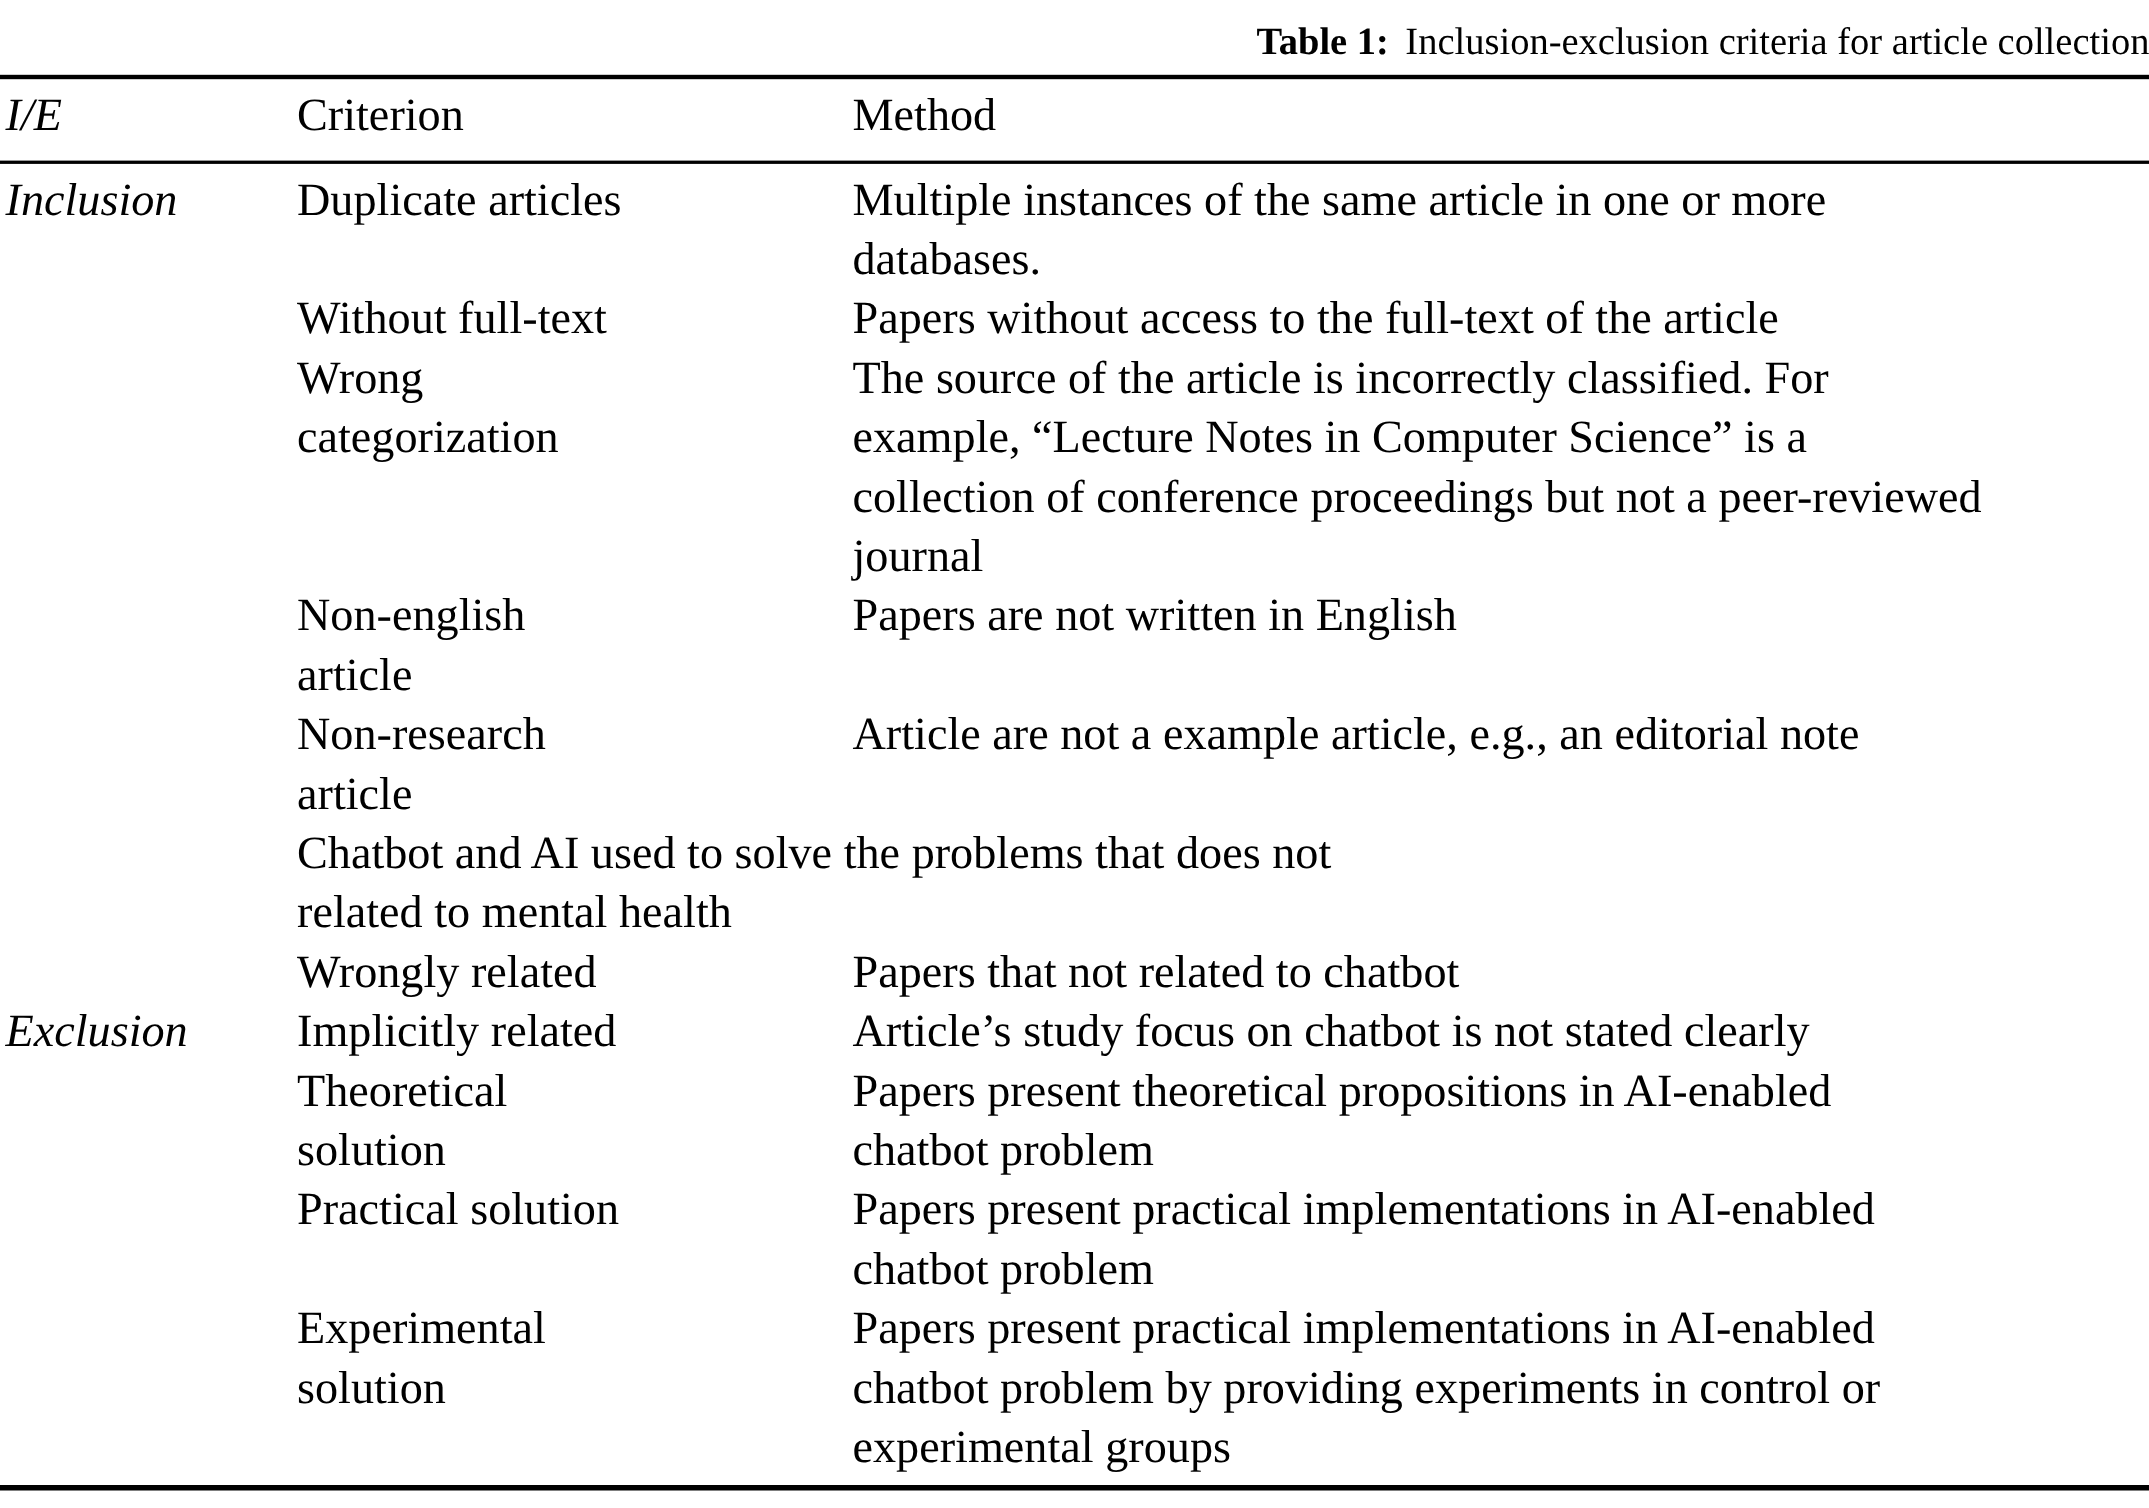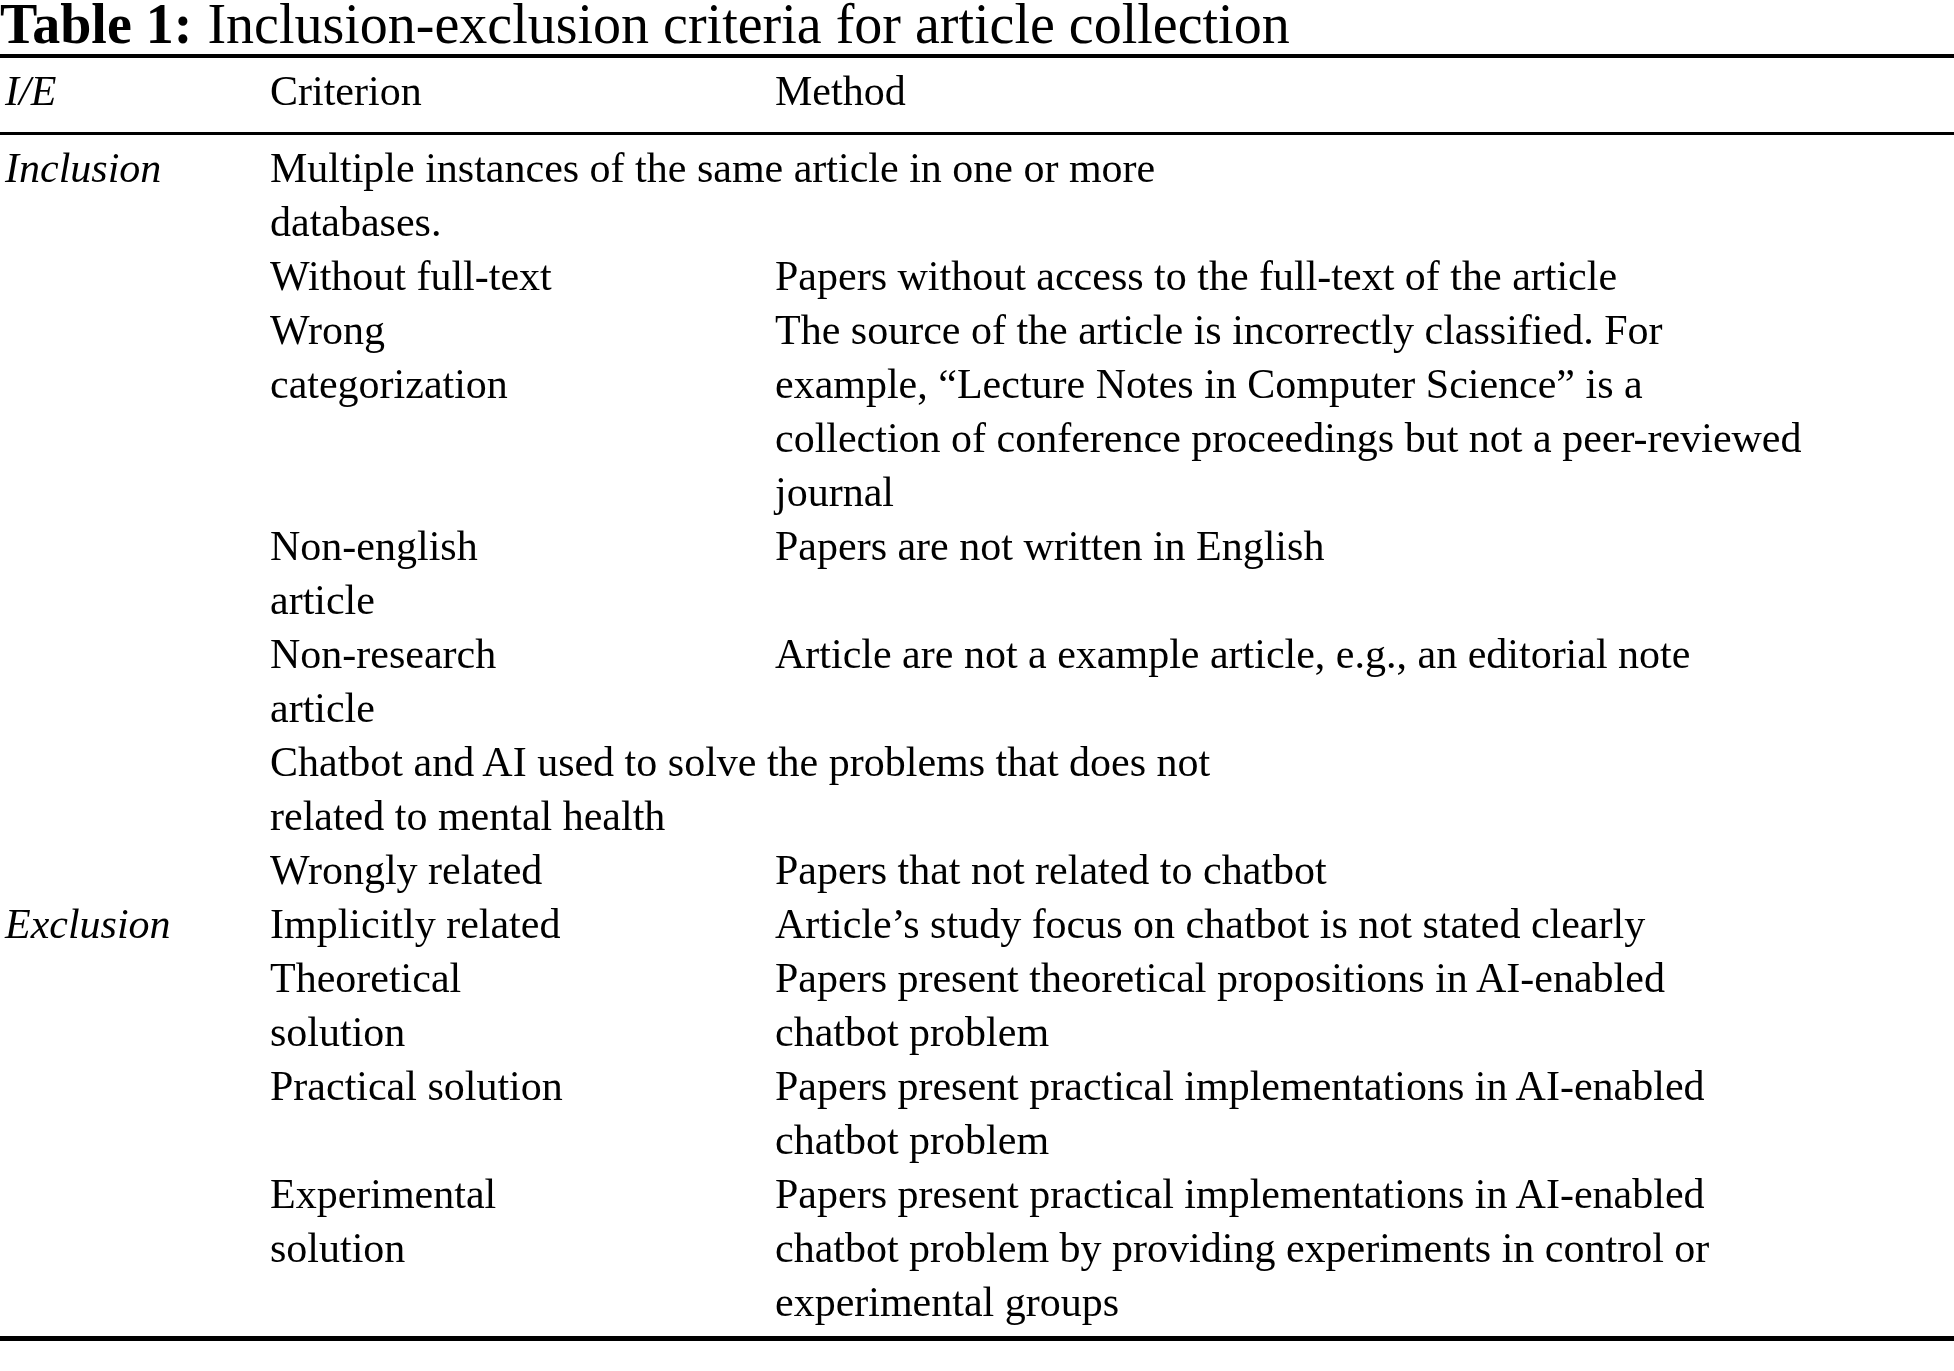--- a/index.html
+++ b/index.html
@@ -6,23 +6,24 @@
   .page {
     position: relative;
     width: 1954px;
     height: 1371px;
     background: #ffffff;
     color: #000000;
     font-family: "Liberation Serif", "DejaVu Serif", serif;
     overflow: hidden;
   }
   .caption {
+    padding-top: 14px;
     line-height: 48px;
-    font-size: 56px;
-    text-align: left;
+    font-size: 35px;
+    text-align: right;
     white-space: pre;
   }
   .caption .cap-label { font-weight: bold; margin-right: 15px; }
   .rule { width: 100%; background: #000000; }
   .rule-top { height: 4px; margin-top: 6px; }
   .rule-mid { height: 3px; }
   .rule-bottom { height: 5px; margin-top: 7px; }
   .grid-row {
     display: grid;
     grid-template-columns: 270px 505px 1fr;
@@ -53,20 +54,21 @@
     <div class="cell ie">I/E</div>
     <div class="cell criterion">Criterion</div>
     <div class="cell method">Method</div>
   </div>
 
   <div class="rule rule-mid"></div>
 
   <div class="tbody">
       <div class="grid-row">
         <div class="cell ie">Inclusion</div>
+        <div class="cell criterion">Duplicate articles</div>
         <div class="cell method">Multiple instances of the same article in one or more
 databases.</div>
       </div>
       <div class="grid-row">
         <div class="cell ie"></div>
         <div class="cell criterion">Without full-text</div>
         <div class="cell method">Papers without access to the full-text of the article</div>
       </div>
       <div class="grid-row">
         <div class="cell ie"></div>

